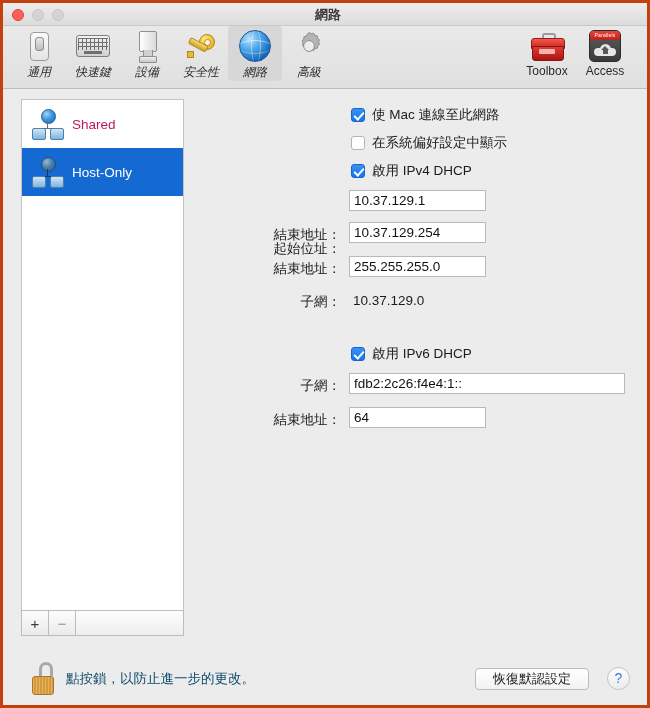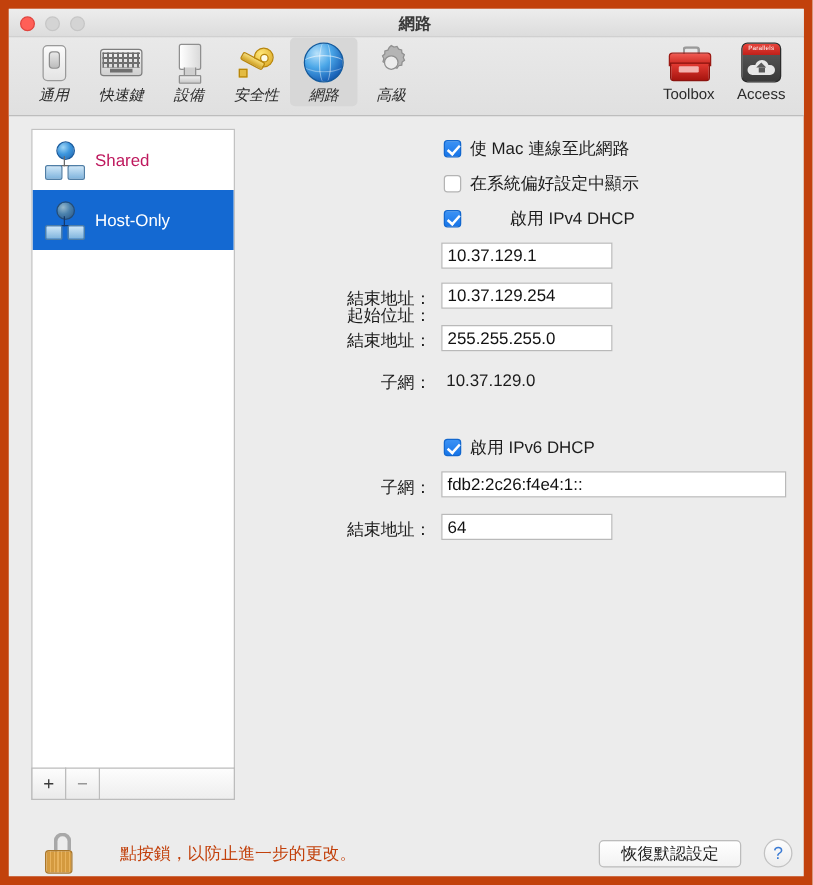--- a/index.html
+++ b/index.html
@@ -13,21 +13,21 @@
     font-family: "Liberation Sans", "DejaVu Sans", sans-serif;
     overflow: hidden;
     -webkit-font-smoothing: antialiased;
   }
   .window {
     position: absolute;
     left: 0; top: 0;
     width: 650px;
     height: 708px;
     background: #ececec;
-    border: 7px solid #c2410c;
+    border: 3px solid #c2410c;
     box-sizing: border-box;
     overflow: hidden;
   }
 
   
   .titlebar {
     position: absolute;
     left: 0; top: 0;
     width: 650px;
     height: 23px;
@@ -429,23 +429,22 @@
     border-radius: 3px;
     background: repeating-linear-gradient(to right,
         #e8b25c 0 1px, #d49a3f 1px 3px);
     border: 1px solid #a9762a;
     box-sizing: border-box;
   }
   .lockmsg {
     position: absolute;
     left: 63px; top: 667px;
     font-size: 13.5px;
-    color: #c2410c;
+    color: #0c4a6e;
     white-space: nowrap;
-    margin-left: 26px;
   }
   .btn-default {
     position: absolute;
     left: 472px; top: 665px;
     width: 114px; height: 22px;
     background: linear-gradient(to bottom,#ffffff,#f2f2f2);
     border: 1px solid #bcbcbc;
     border-radius: 4px;
     box-sizing: border-box;
     font-size: 13px;
@@ -603,21 +602,21 @@
     <div class="chkrow" style="left:348px; top:103px;">
       <div class="chk on"></div>
       <div class="txt">使 Mac 連線至此網路</div>
     </div>
 
     <div class="chkrow" style="left:348px; top:131px;">
       <div class="chk off"></div>
       <div class="txt">在系統偏好設定中顯示</div>
     </div>
 
-    <div class="chkrow" style="left:348px; top:159px;gap:32px;">
+    <div class="chkrow" style="left:348px; top:159px;">
       <div class="chk on"></div>
       <div class="txt">啟用 IPv4 DHCP</div>
     </div>
 
     <div class="lblbox" style="top:191px;margin-top:46px;">起始位址：</div>
     <div class="tfield" style="left:346px; top:187px; width:137px;">10.37.129.1</div>
 
     <div class="lblbox" style="top:223px;">結束地址：</div>
     <div class="tfield" style="left:346px; top:219px; width:137px;">10.37.129.254</div>
 

